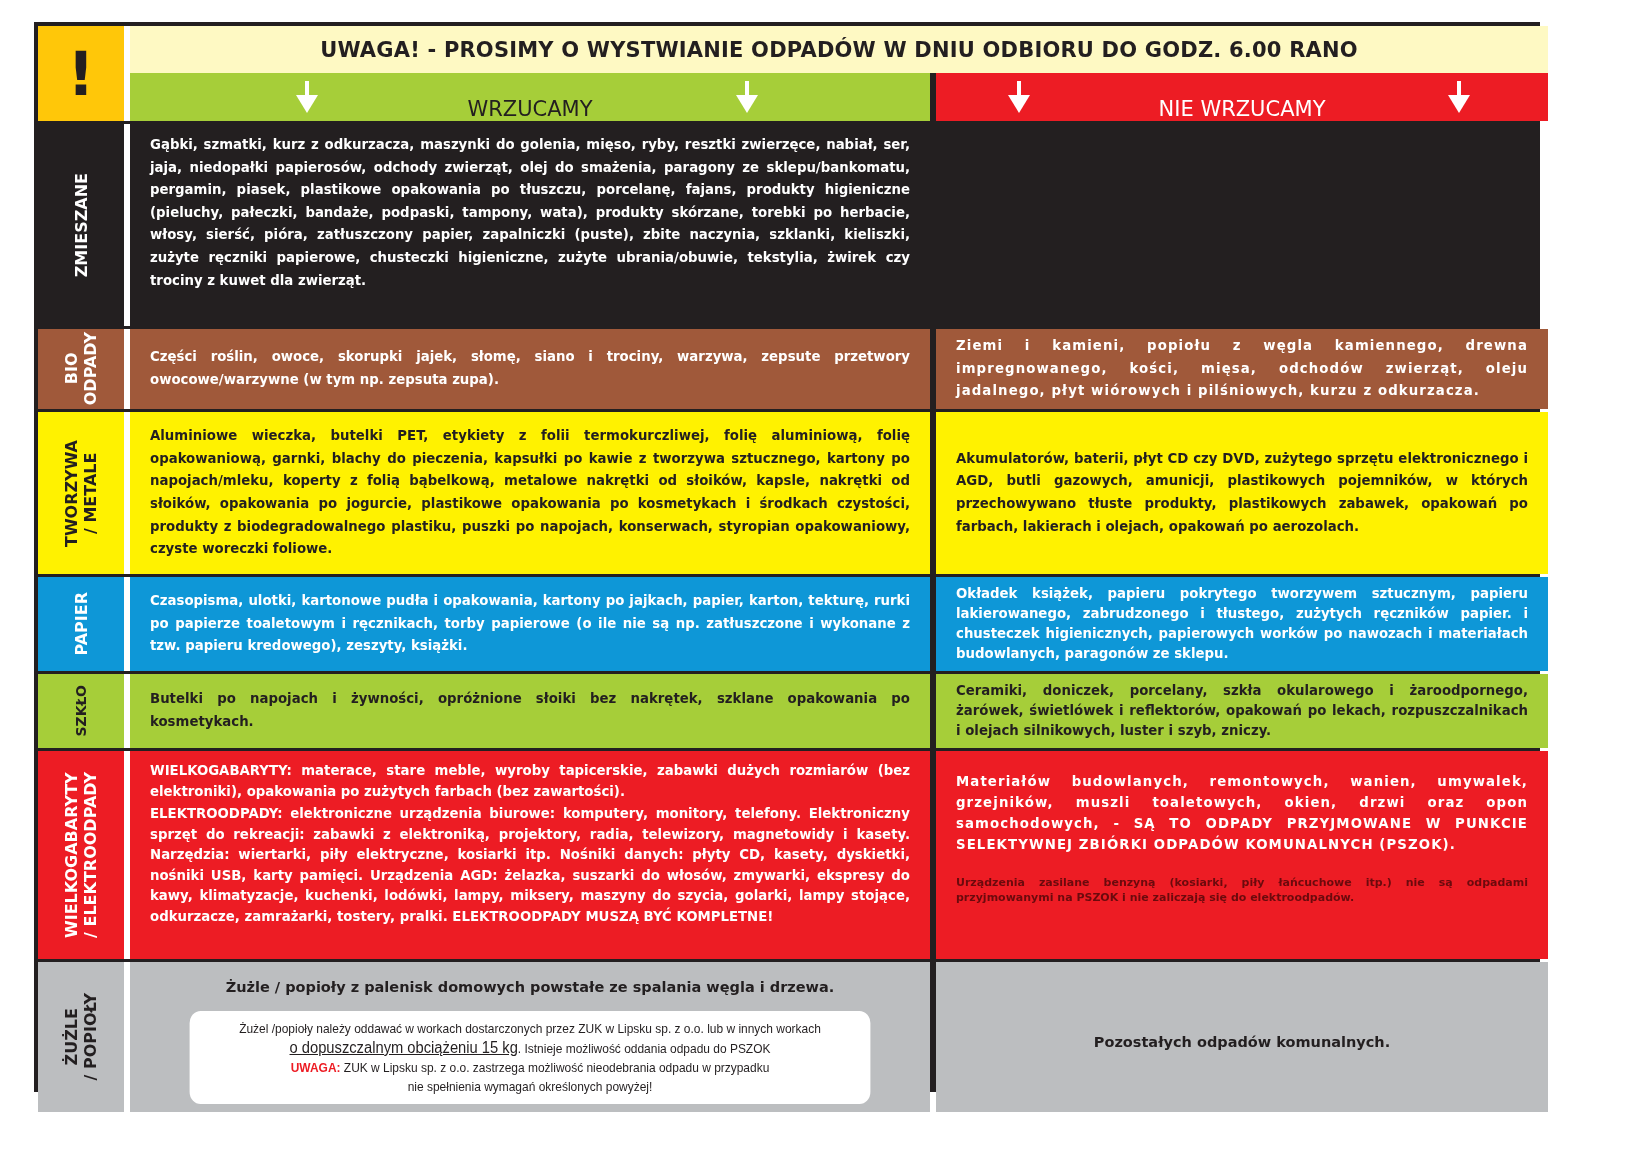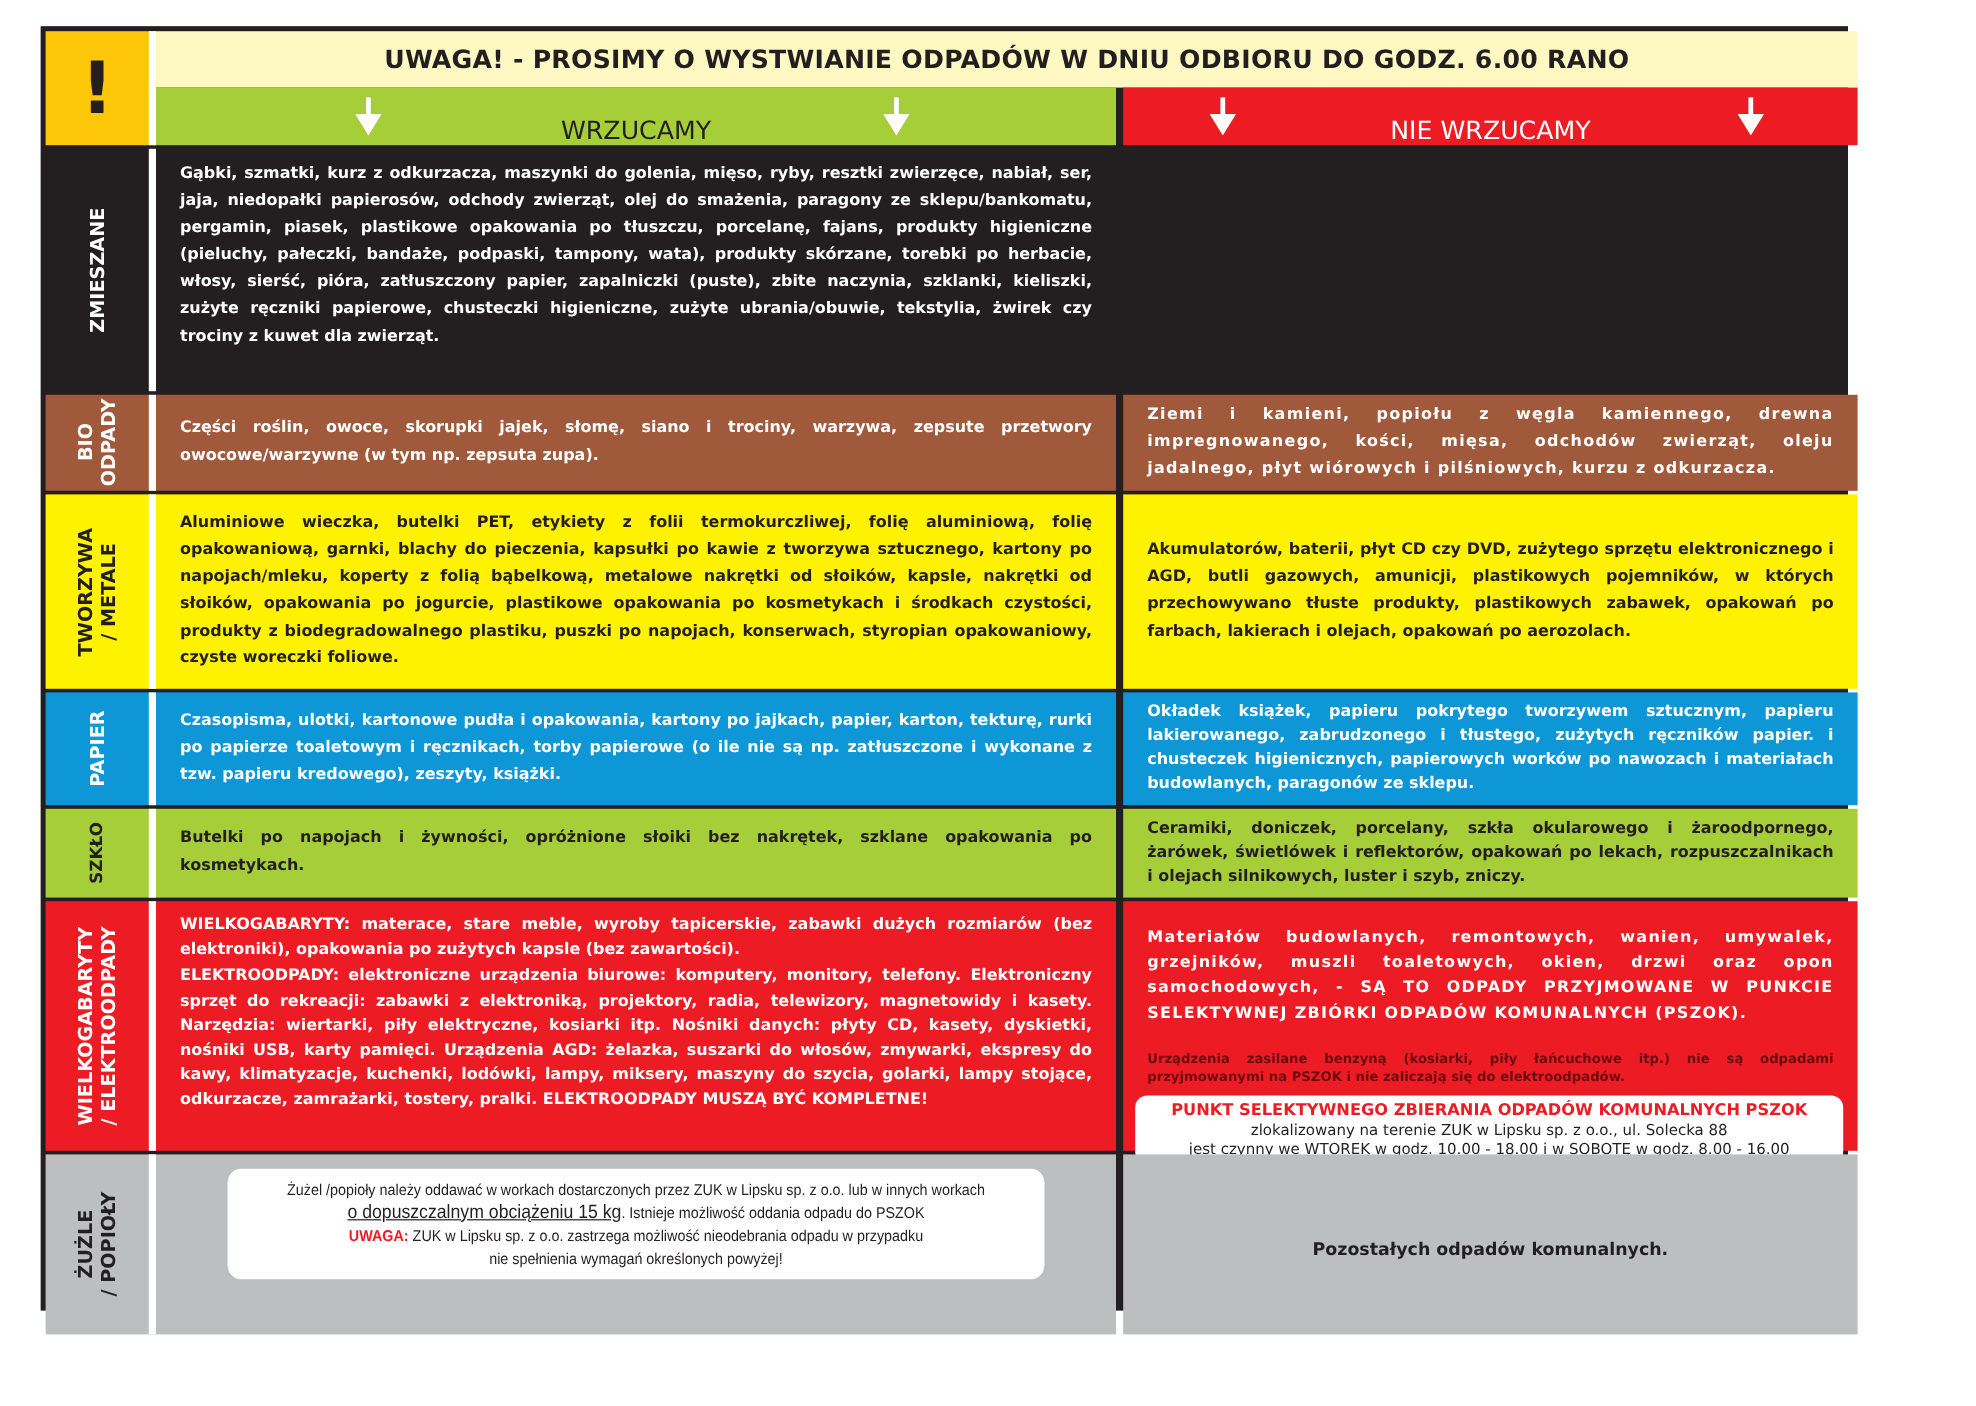--- a/index.html
+++ b/index.html
@@ -109,38 +109,34 @@
         <span class="vt" style="font-size:14px;">SZKŁO</span>
       </div>
     <div class="cell c-green vcenter" style="grid-row:7;">Butelki po napojach i żywności, opróżnione słoiki bez nakrętek, szklane opakowania po kosmetykach.</div>
     <div class="cell c-green vcenter" style="grid-row:7;line-height:20px;">Ceramiki, doniczek, porcelany, szkła okularowego i żaroodpornego, żarówek, świetlówek i reflektorów, opakowań po lekach, rozpuszczalnikach i olejach silnikowych, luster i szyb, zniczy.</div>
 
     <div class="side c-red" style="grid-row:8;">
         <span class="vt">WIELKOGABARYTY
 / ELEKTROODPADY</span>
       </div>
     <div class="cell c-red" style="grid-row:8;line-height:20.5px;">
-      <div>WIELKOGABARYTY: materace, stare meble, wyroby tapicerskie, zabawki dużych rozmiarów (bez elektroniki), opakowania po zużytych kapsle (bez zawartości).</div>
+      <div>WIELKOGABARYTY: materace, stare meble, wyroby tapicerskie, zabawki dużych rozmiarów (bez elektroniki), opakowania po zużytych farbach (bez zawartości).</div>
       <div style="margin-top:2px;">ELEKTROODPADY: elektroniczne urządzenia biurowe: komputery, monitory, telefony. Elektroniczny sprzęt do rekreacji: zabawki z elektroniką, projektory, radia, telewizory, magnetowidy i kasety. Narzędzia: wiertarki, piły elektryczne, kosiarki itp. Nośniki danych: płyty CD, kasety, dyskietki, nośniki USB, karty pamięci. Urządzenia AGD: żelazka, suszarki do włosów, zmywarki, ekspresy do kawy, klimatyzacje, kuchenki, lodówki, lampy, miksery, maszyny do szycia, golarki, lampy stojące, odkurzacze, zamrażarki, tostery, pralki. ELEKTROODPADY MUSZĄ BYĆ KOMPLETNE!</div>
     </div>
     <div class="cell c-red" style="grid-row:8;line-height:21px;padding-top:20px;">
       <div class="wide">Materiałów budowlanych, remontowych, wanien, umywalek, grzejników, muszli toaletowych, okien, drzwi oraz opon samochodowych, - SĄ TO ODPADY PRZYJMOWANE W PUNKCIE SELEKTYWNEJ ZBIÓRKI ODPADÓW KOMUNALNYCH (PSZOK).</div>
       <div class="small-red">Urządzenia zasilane benzyną (kosiarki, piły łańcuchowe itp.) nie są odpadami przyjmowanymi na PSZOK i nie zaliczają się do elektroodpadów.</div>
-      <div class="pszok-box">
-        <div class="pszok-title">PUNKT SELEKTYWNEGO ZBIERANIA ODPADÓW KOMUNALNYCH PSZOK</div>
-        <div class="pszok-line">zlokalizowany na terenie ZUK w Lipsku sp. z o.o., ul. Solecka 88</div>
-        <div class="pszok-line">jest czynny we WTOREK w godz. 10.00 - 18.00 i w SOBOTĘ w godz. 8.00 - 16.00</div>
-      </div>
     </div>
 
     <div class="side c-gray" style="grid-row:9;">
         <span class="vt" style="color:#231f20;">ŻUŻLE
 / POPIOŁY</span>
       </div>
     <div class="cell c-gray" style="grid-row:9;padding:0 20px;">
+      <div class="ash-main">Żużle / popioły z palenisk domowych powstałe ze spalania węgla i drzewa.</div>
       <div class="ash-box">
         <div>Żużel /popioły należy oddawać w workach dostarczonych przez ZUK w Lipsku sp. z o.o. lub w innych workach</div>
         <div><span class="underl">o dopuszczalnym obciążeniu 15 kg</span><span>. Istnieje możliwość oddania odpadu do PSZOK</span></div>
         <div><span class="warn">UWAGA:</span><span> ZUK w Lipsku sp. z o.o. zastrzega możliwość nieodebrania odpadu w przypadku</span></div>
         <div>nie spełnienia wymagań określonych powyżej!</div>
       </div>
     </div>
     <div class="cell c-gray ash-no" style="grid-row:9;">Pozostałych odpadów komunalnych.</div>
   </div>
 </div>

